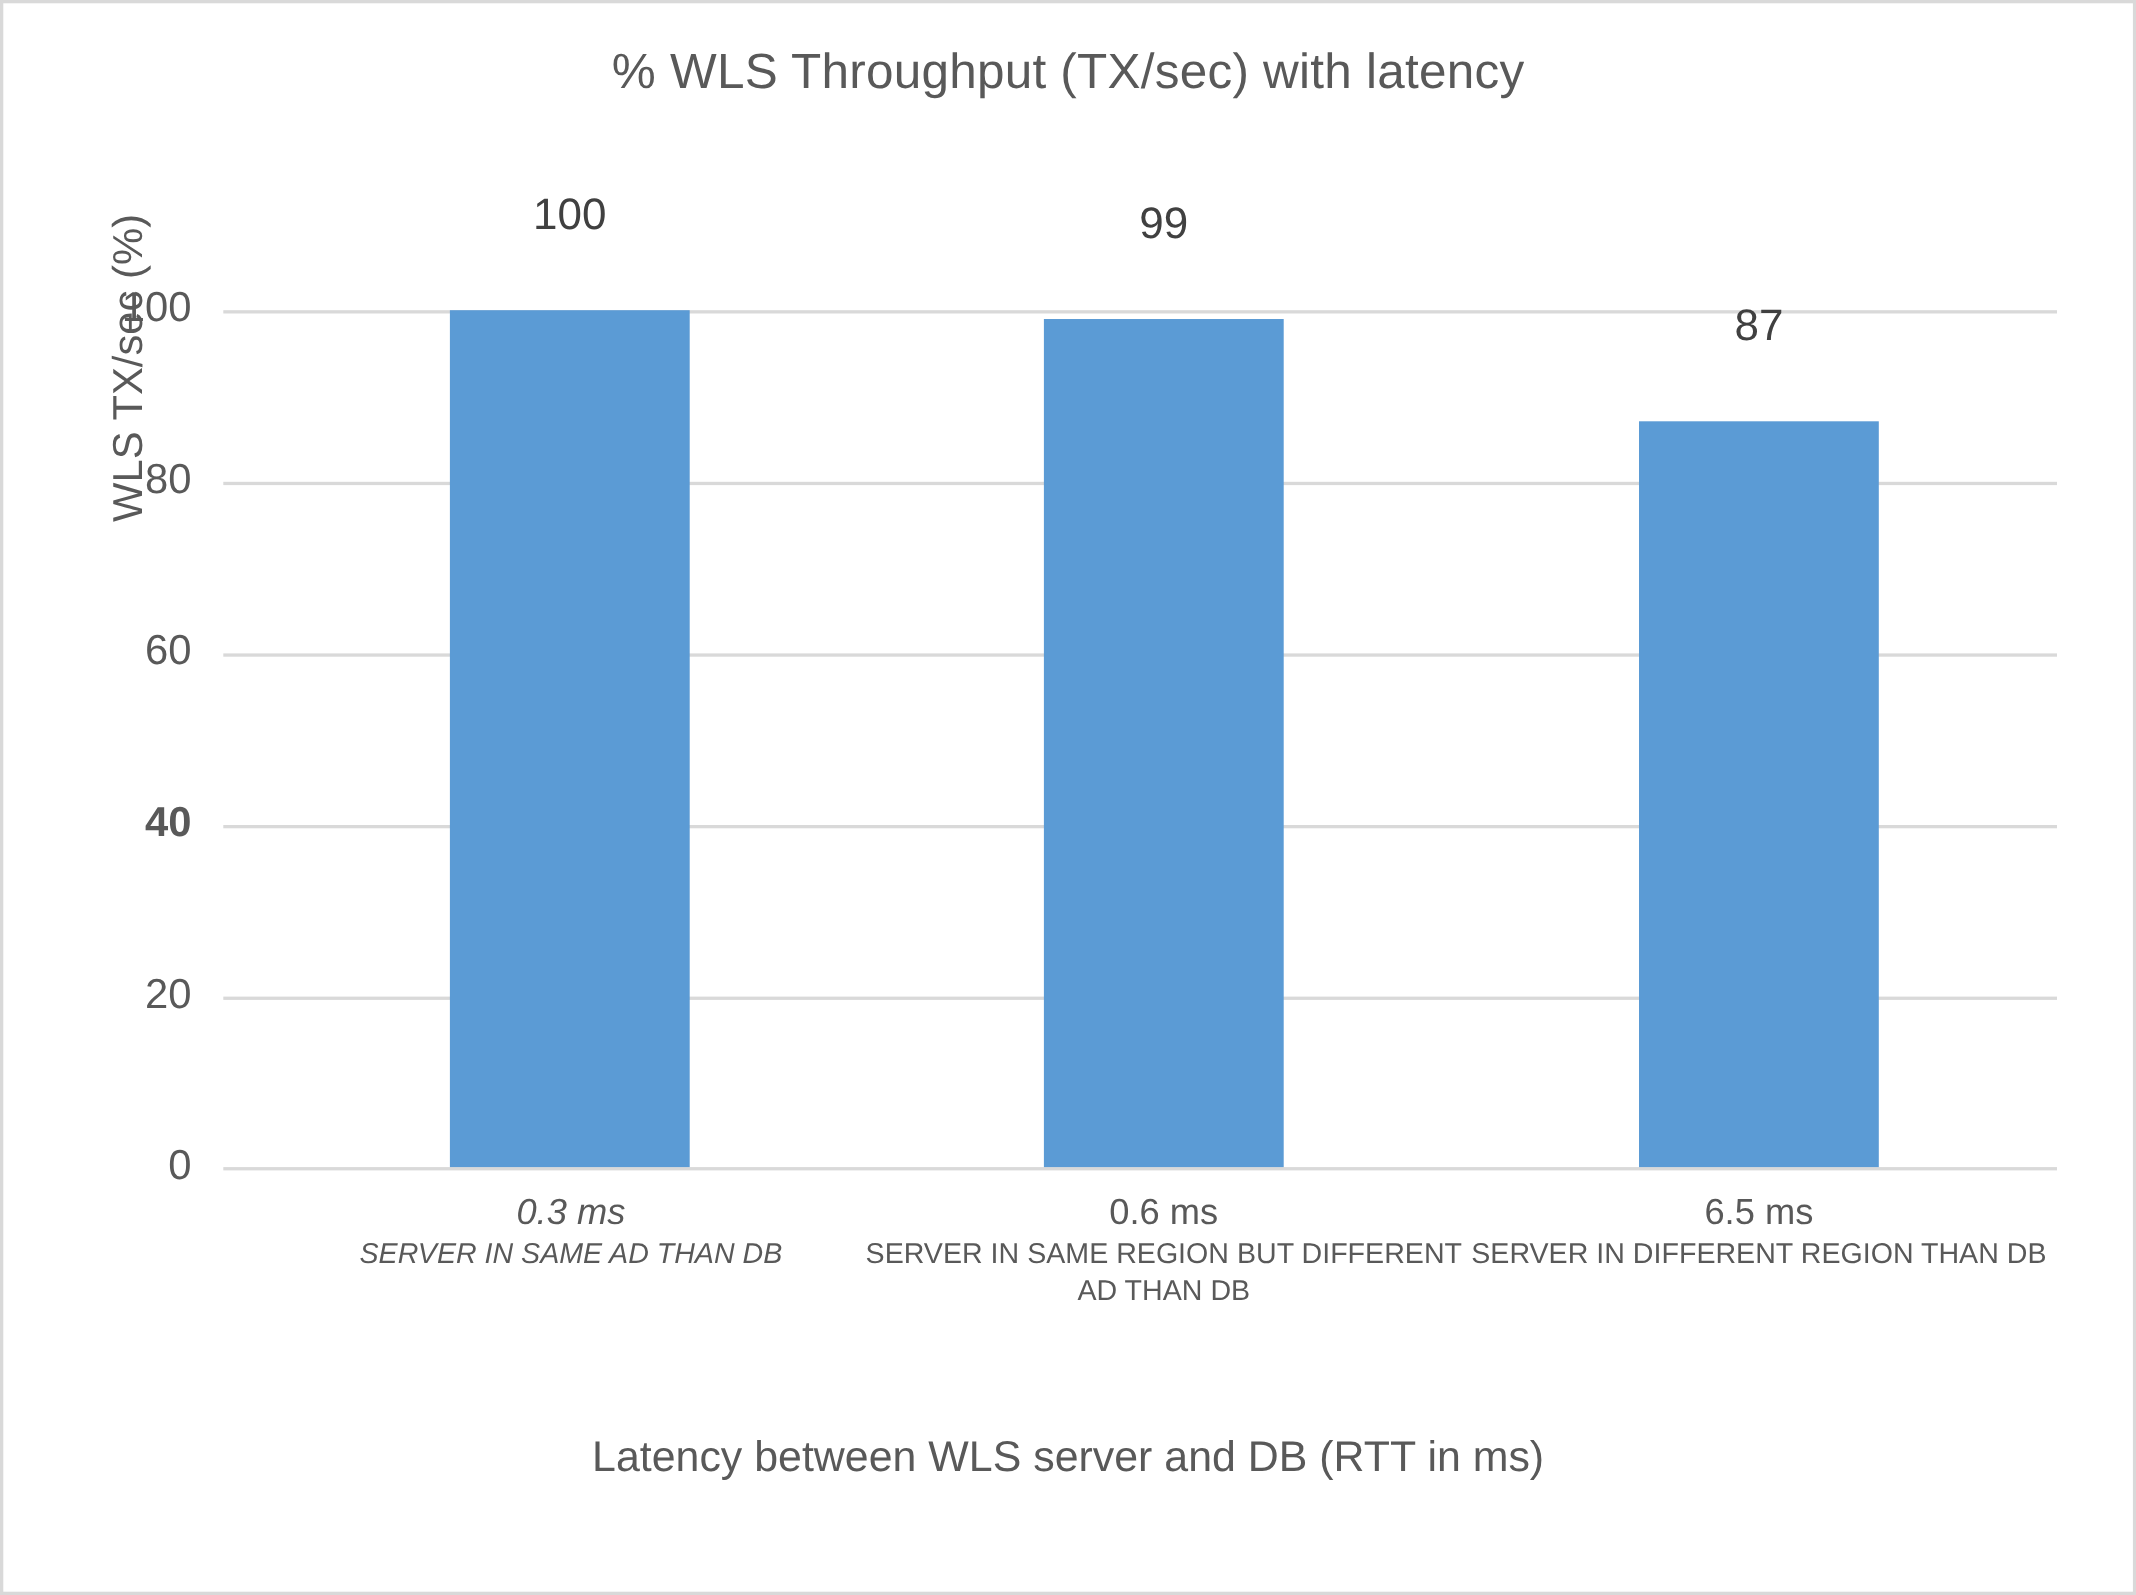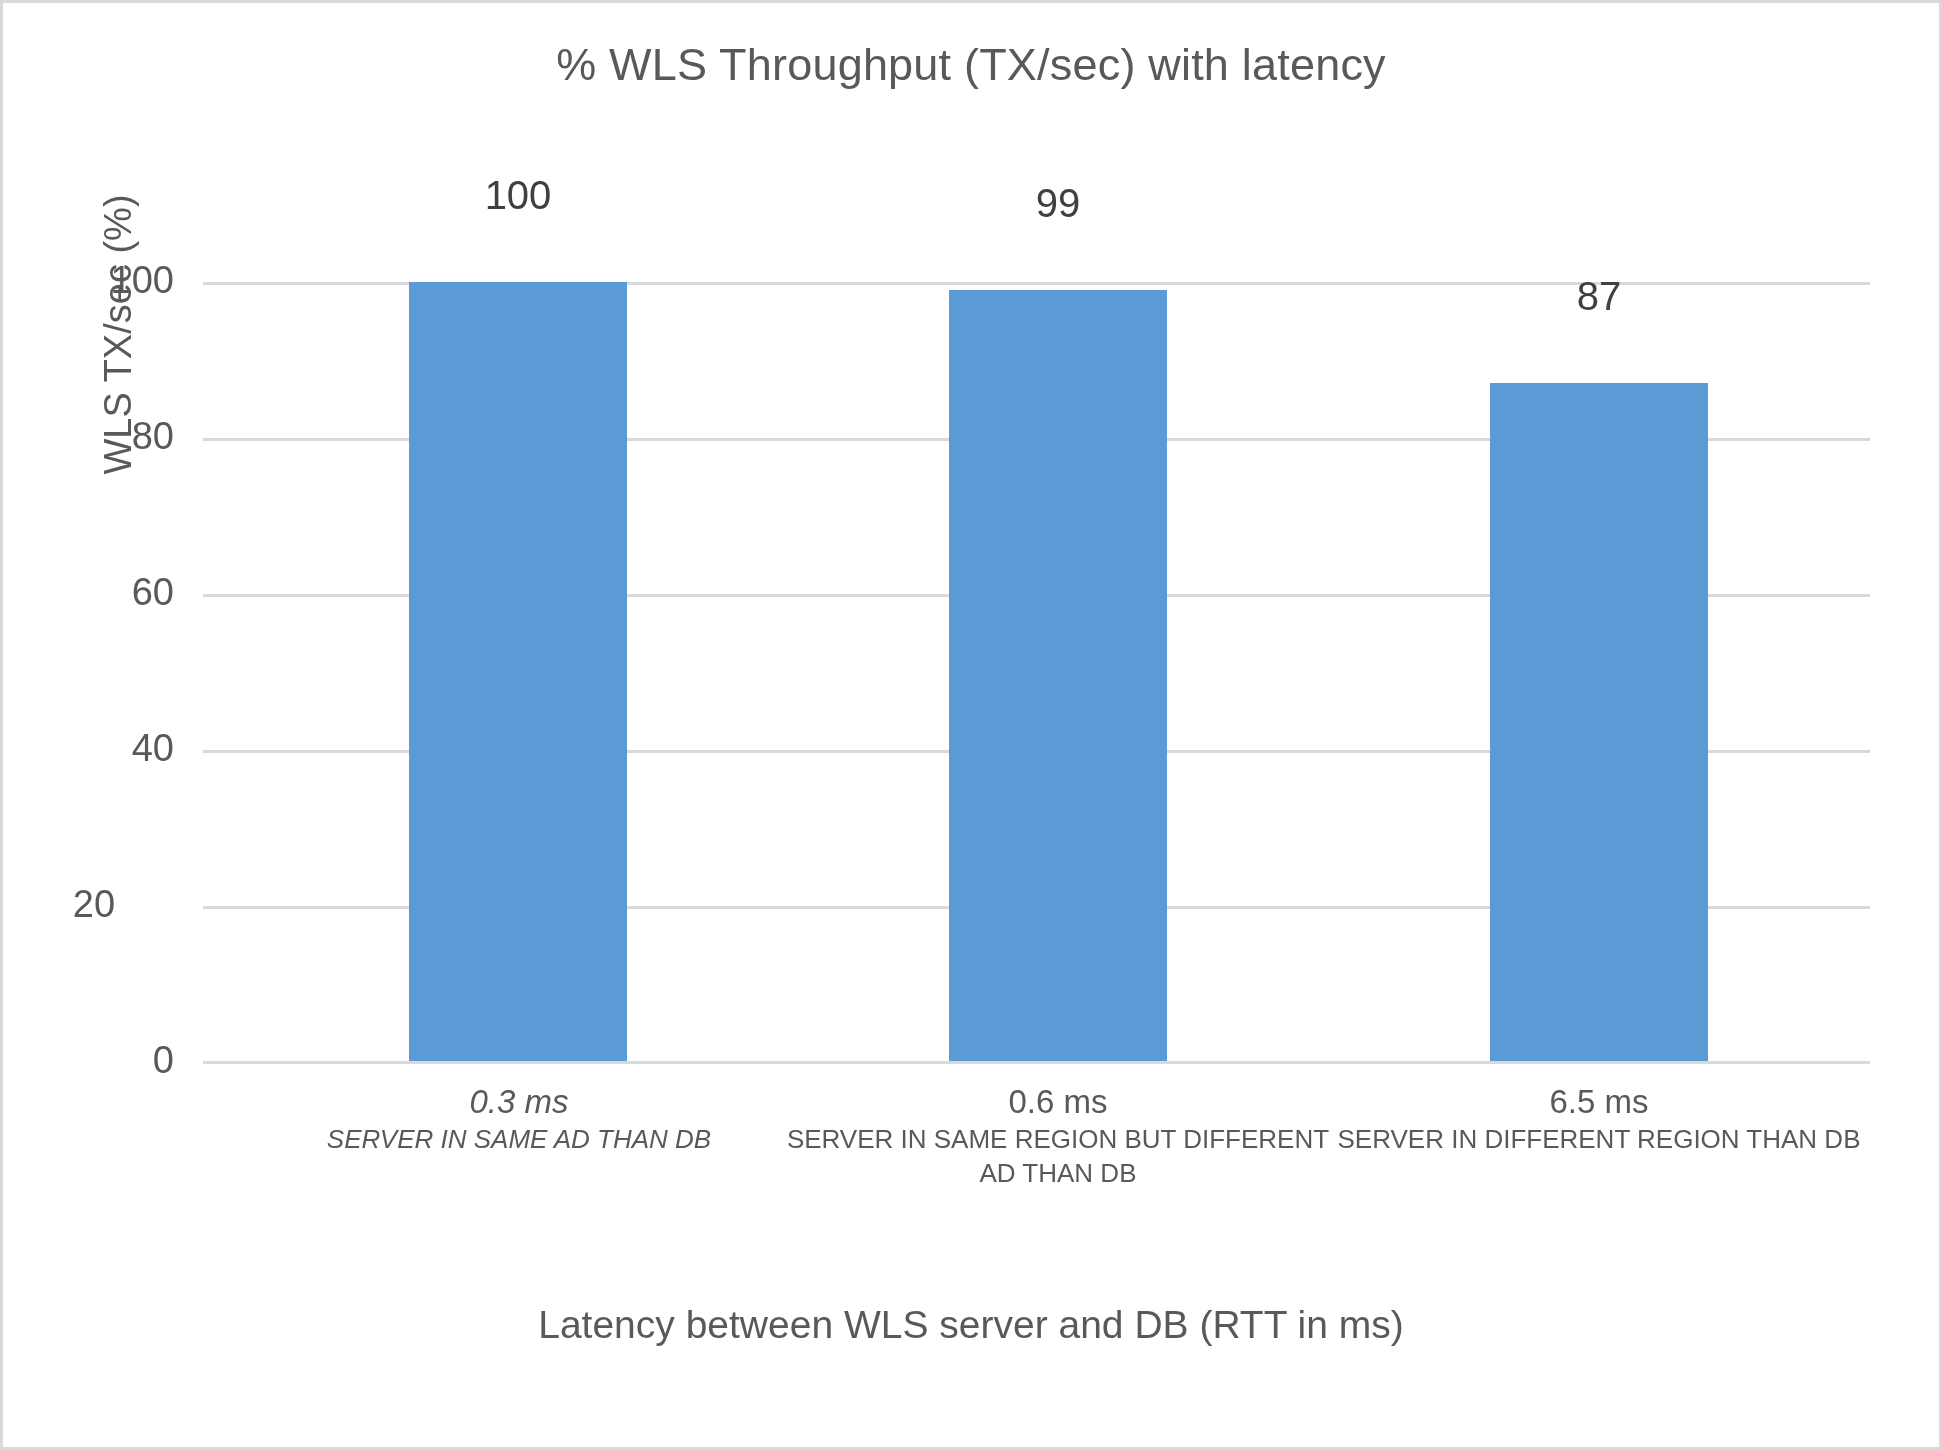--- a/index.html
+++ b/index.html
@@ -117,22 +117,22 @@
 
 <div class="chart-frame">
 
   <div class="chart-title">% WLS Throughput (TX/sec) with latency</div>
 
   <div class="y-axis-title">WLS TX/sec (%)</div>
 
   <div class="y-tick-label" style="top:258px;">100</div>
   <div class="y-tick-label" style="top:414px;">80</div>
   <div class="y-tick-label" style="top:570px;">60</div>
-  <div class="y-tick-label" style="top:726px;">40</div>
-  <div class="y-tick-label" style="top:882px;text-align:center;">20</div>
+  <div class="y-tick-label" style="top:726px;font-weight:bold;">40</div>
+  <div class="y-tick-label" style="top:882px;">20</div>
   <div class="y-tick-label" style="top:1038px;">0</div>
 
   <div class="plot-area">
     <div class="gridline" style="top:0px;"></div>
     <div class="gridline" style="top:156px;"></div>
     <div class="gridline" style="top:312px;"></div>
     <div class="gridline" style="top:468px;"></div>
     <div class="gridline" style="top:624px;"></div>
     <div class="gridline" style="top:779px;"></div>
 

